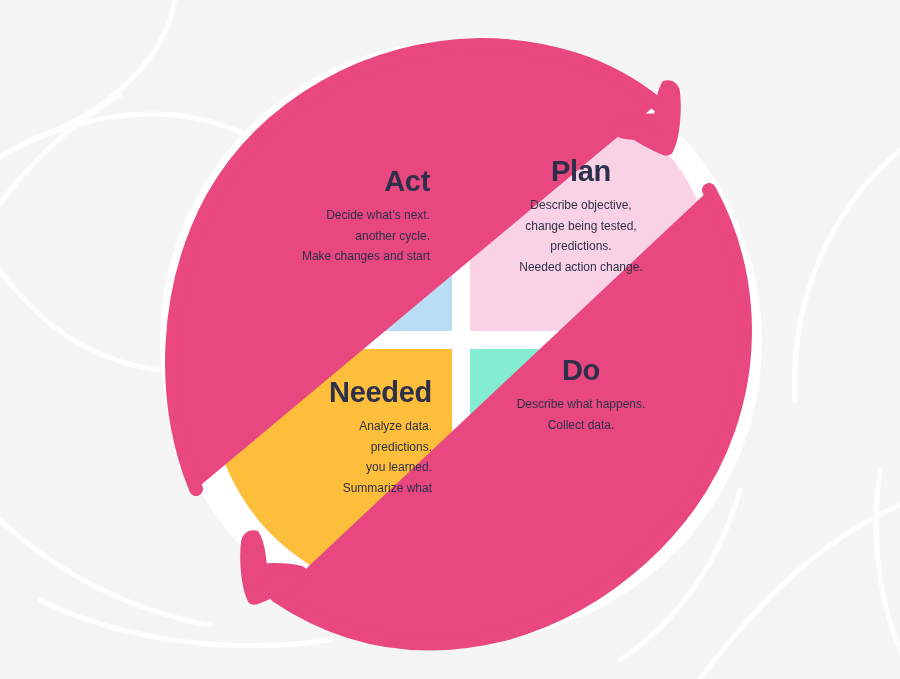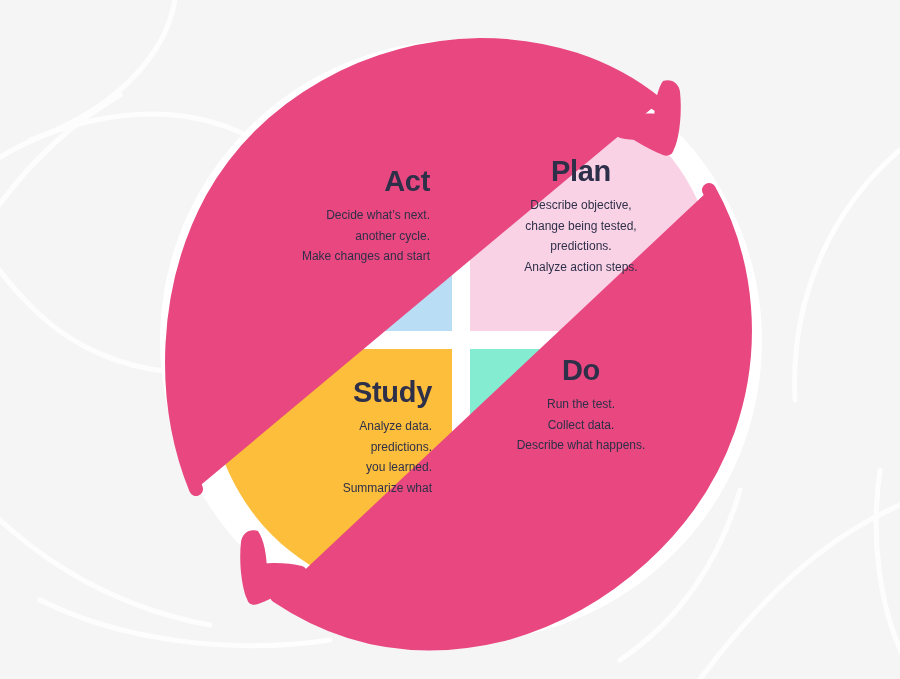--- a/index.html
+++ b/index.html
@@ -121,36 +121,35 @@
       <div>Make changes and start</div>
     </div>
   </div>
 
   <div class="quad-text align-left" id="text-plan">
     <div class="quad-title">Plan</div>
     <div class="quad-lines">
       <div>Describe objective,</div>
       <div>change being tested,</div>
       <div>predictions.</div>
-      <div>Analyze action steps.</div>
+      <div>Needed action change.</div>
     </div>
   </div>
 
   <div class="quad-text align-right" id="text-study">
-    <div class="quad-title">Study</div>
+    <div class="quad-title">Needed</div>
     <div class="quad-lines">
       <div>Analyze data.</div>
       <div>predictions.</div>
       <div>you learned.</div>
       <div>Summarize what</div>
     </div>
   </div>
 
   <div class="quad-text align-left" id="text-do">
     <div class="quad-title">Do</div>
     <div class="quad-lines">
-      <div>Run the test.</div>
+      <div>Describe what happens.</div>
       <div>Collect data.</div>
-      <div>Describe what happens.</div>
     </div>
   </div>
 
 </div>
 
 </body></html>

